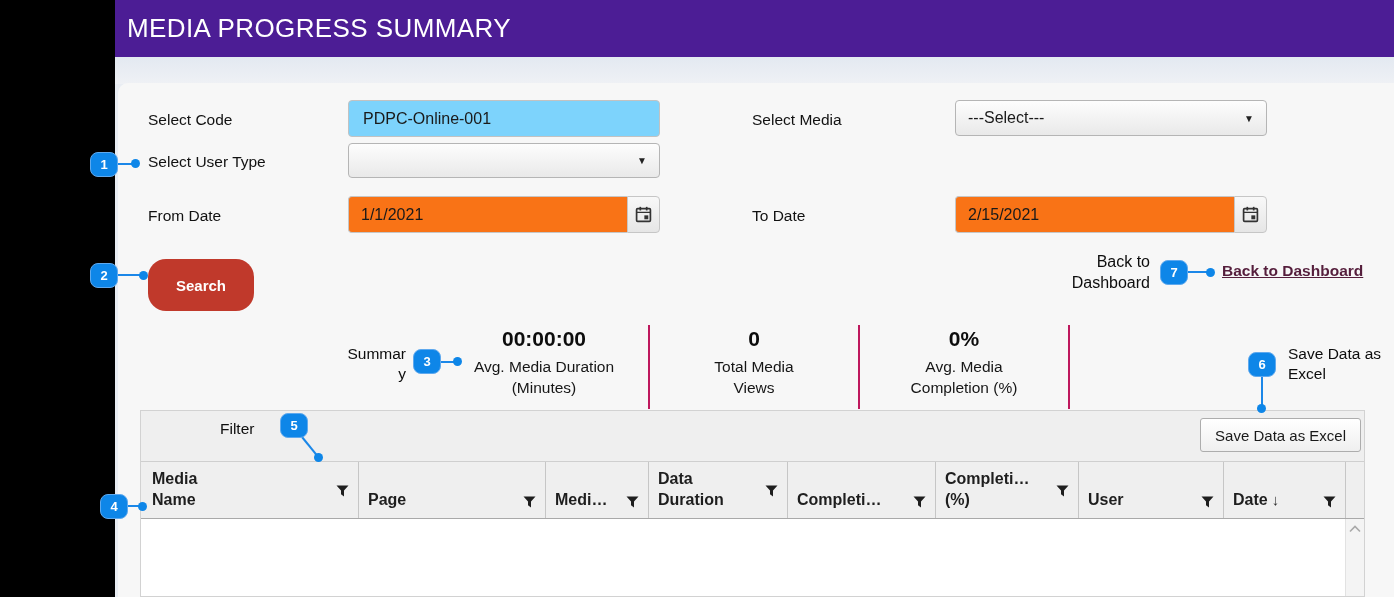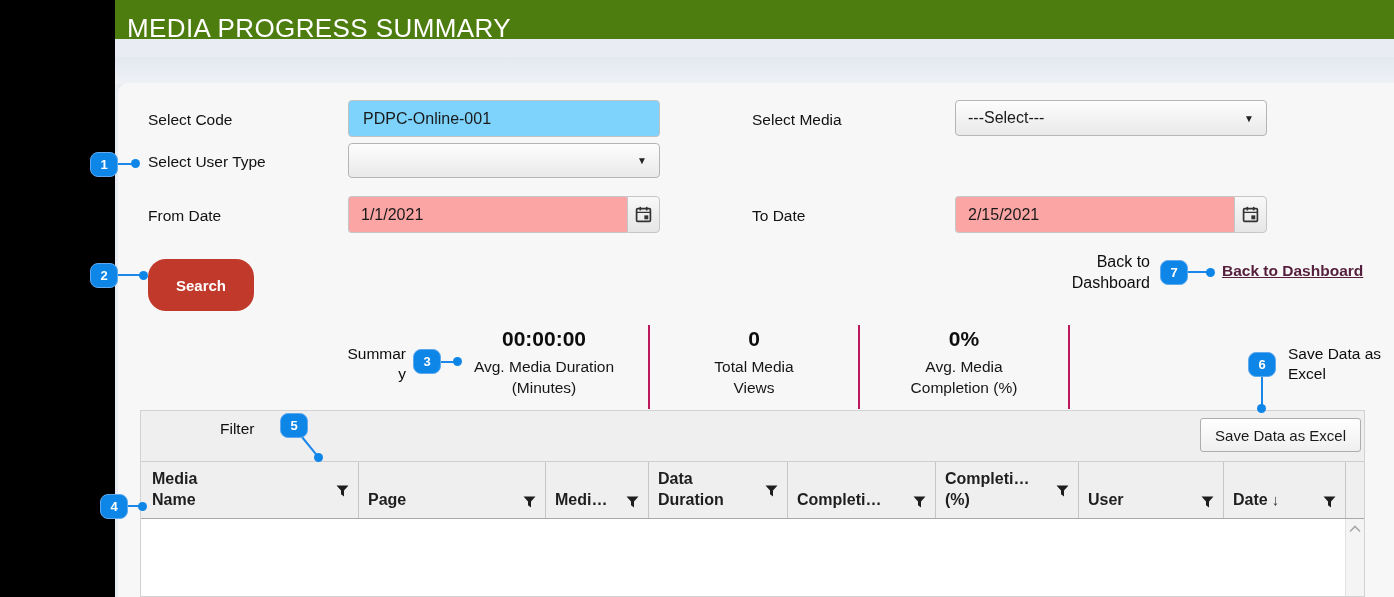--- a/index.html
+++ b/index.html
@@ -2,21 +2,21 @@
 <html><head>
 <meta charset="utf-8">
 <style>
   * { margin:0; padding:0; box-sizing:border-box; }
   html,body { background:#000; }
   body { font-family:"Liberation Sans", sans-serif; }
   .screen { position:relative; width:1394px; height:597px; overflow:hidden; background:#E9EDF3; }
 
   
   .black-strip { position:absolute; left:0; top:0; width:115px; height:597px; background:#000; }
-  .red-header { position:absolute; left:115px; top:0; width:1279px; height:39px; background:#4d7c0f; }
+  .red-header { position:absolute; left:115px; top:0; width:1279px; height:57px; background:#4c1d95; }
   .page-title { position:absolute; left:12px; top:0; height:57px; line-height:57px; color:#FFFFFF;
                 font-size:26px; font-weight:500; letter-spacing:0.4px; }
   .sub-strip { position:absolute; left:115px; top:57px; width:1279px; height:27px;
                background:linear-gradient(#E3E9F1,#EFF1F5); }
   .panel { position:absolute; left:118px; top:83px; width:1276px; height:514px; background:#F7F7F7;
            border-top-left-radius:10px; }
 
   
   .f-label { position:absolute; font-size:15.5px; font-weight:500; color:#111; line-height:20px; }
   #lbl-code { left:148px; top:110px; }
@@ -33,21 +33,21 @@
            background:linear-gradient(#FDFDFD,#E9E9E9); border:1px solid #B5B5B5; border-radius:4px;
            padding:0 12px; cursor:pointer; }
   #combo-usertype { left:348px; top:143px; width:312px; height:35px; }
   #combo-media { left:955px; top:100px; width:312px; height:36px; }
   .combo-val { font-size:16px; color:#1A1A1A; }
   .combo-arrow { font-size:10px; color:#222; }
 
   .date-group { position:absolute; display:flex; height:37px; }
   #dg-from { left:348px; top:196px; width:312px; }
   #dg-to { left:955px; top:196px; width:312px; }
-  .date-input { flex:1; min-width:0; background:#fca5a5; border:1px solid #C6C6C6; border-right:none;
+  .date-input { flex:1; min-width:0; background:#f97316; border:1px solid #C6C6C6; border-right:none;
                 border-radius:4px 0 0 4px; font-family:"Liberation Sans", sans-serif; font-size:16px;
                 color:#1A1A1A; padding:16px 12px; outline:none; }
   .cal-btn { width:33px; background:linear-gradient(#F8F8F8,#E6E6E6); border:1px solid #C6C6C6;
              border-radius:0 4px 4px 0; display:flex; align-items:center; justify-content:center; cursor:pointer; }
 
   .search-btn { position:absolute; left:148px; top:259px; width:106px; height:52px; background:#C0392B;
                 border:none; border-radius:18px; color:#FFF; font-family:"Liberation Sans", sans-serif;
                 font-size:15px; font-weight:700; cursor:pointer; }
 
   .btd-link { position:absolute; left:1222px; top:262px; font-size:15.5px; font-weight:700;

